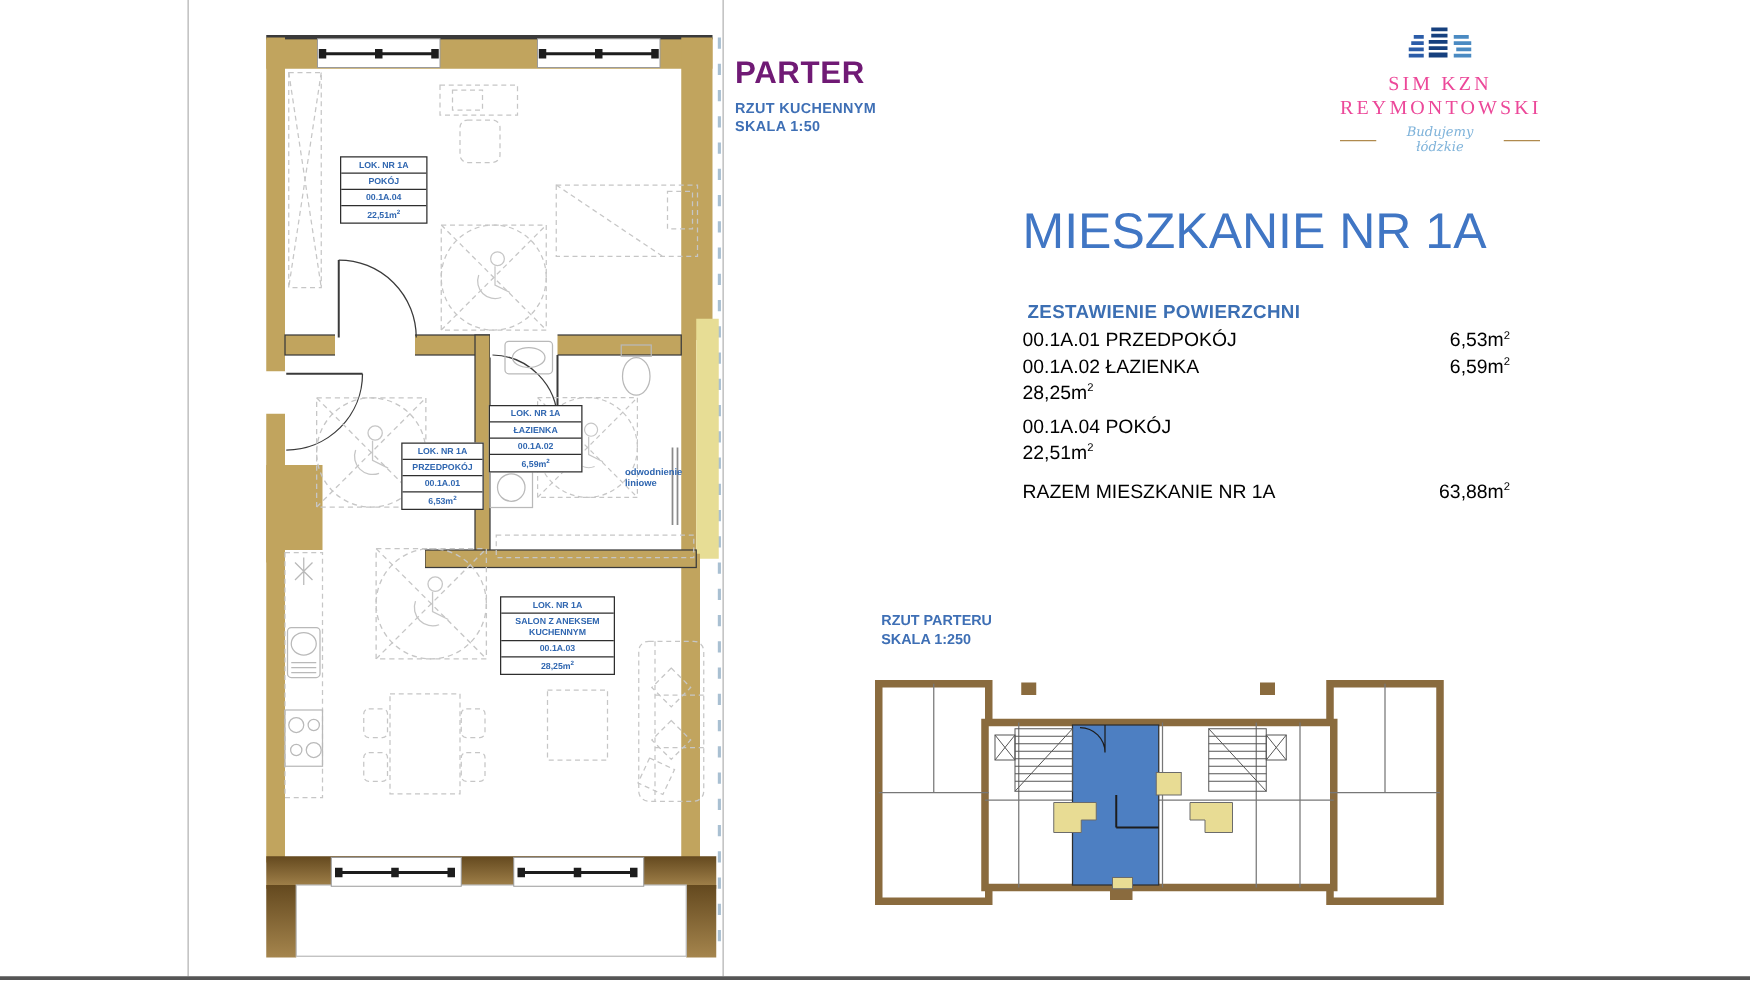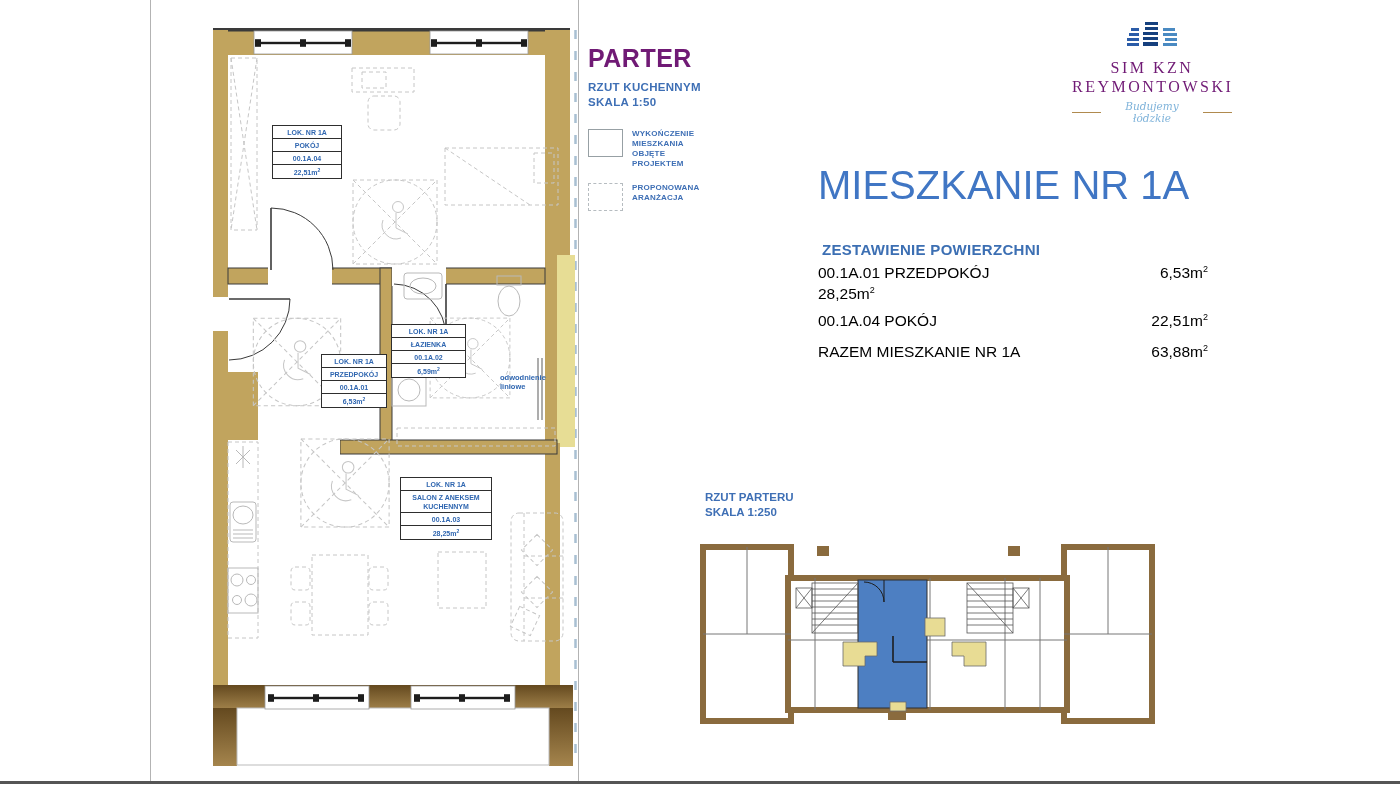--- a/index.html
+++ b/index.html
@@ -17,35 +17,35 @@
   .legend-item{display:flex;align-items:flex-start;margin-bottom:14px;}
   .swatch{width:33px;height:26px;flex:0 0 33px;background:#fff;}
   .swatch.solid{border:1px solid #97a0a4;}
   .swatch.dashed{border:1px dashed #b6bcc0;}
   .legend-label{margin-left:9px;font-size:8px;font-weight:700;color:#3e6fb5;
                 line-height:10px;letter-spacing:.2px;width:88px;}
 
   
   .logo{position:absolute;left:1072px;top:16px;width:160px;text-align:center;}
   .logo-icon{display:block;margin:0 auto 2px;}
-  .logo-name{font-family:"Liberation Serif",serif;color:#701a75;letter-spacing:2.5px;
+  .logo-name{font-family:"Liberation Serif",serif;color:#ec4899;letter-spacing:2.5px;
              font-size:16px;line-height:19px;}
   .logo-tag{display:flex;align-items:center;justify-content:flex-end;margin-top:4px;}
   .logo-tag .rule{width:30px;height:1px;background:#b08a4e;}
   .logo-tag .script{margin:0 6px;font-family:"DejaVu Serif",serif;font-style:italic;
                     font-size:10.5px;color:#7fb3da;}
 
   
   .apt-title{position:absolute;left:818px;top:163px;font-size:40px;font-weight:300;
              color:#4076c4;letter-spacing:0px;}
   .areas-heading{position:absolute;left:822px;top:241px;font-size:15px;font-weight:600;
                  color:#3c6fb3;letter-spacing:.3px;}
   .areas{position:absolute;left:818px;top:262px;width:390px;color:#000000;font-size:15.5px;}
   .area-row{display:flex;justify-content:space-between;line-height:21px;}
-  .area-row.gap{margin-top:6px;}
+  .area-row.gap{margin-top:6px;flex-direction:column;}
   .area-row.total{margin-top:10px;}
   .sup{font-size:9px;vertical-align:super;line-height:0;}
 
   .overview-heading{position:absolute;left:705px;top:490px;font-size:11.5px;font-weight:700;
                     color:#3e6fb5;line-height:15px;}
 
   
   .room-label{position:absolute;background:#fff;border:1.3px solid #2e2e2e;color:#2f66b0;
               font-size:7px;font-weight:700;text-align:center;line-height:1;}
   .rl-row{border-bottom:1px solid #2e2e2e;padding:2.5px 1px;}
@@ -288,30 +288,20 @@
     <div>odwodnienie</div>
     <div>liniowe</div>
   </div>
 
   <div class="floor-heading">PARTER</div>
   <div class="drawing-type">
     <div>RZUT KUCHENNYM</div>
     <div>SKALA 1:50</div>
   </div>
 
-  <div class="legend">
-    <div class="legend-item">
-      <div class="swatch solid"></div>
-      <div class="legend-label">WYKOŃCZENIE MIESZKANIA OBJĘTE PROJEKTEM</div>
-    </div>
-    <div class="legend-item">
-      <div class="swatch dashed"></div>
-      <div class="legend-label">PROPONOWANA ARANŻACJA</div>
-    </div>
-  </div>
 
   <div class="logo">
     <svg class="logo-icon" width="54" height="40" viewBox="0 0 54 40">
       <g fill="#2b5ca8">
         <rect x="2" y="22" width="12" height="3"></rect>
           <rect x="4" y="17" width="10" height="3"></rect>
         <rect x="6" y="12" width="8" height="3"></rect>
           <rect x="2" y="27" width="12" height="3"></rect>
       </g>
       <g fill="#16407e">
@@ -339,20 +329,24 @@
 
   <div class="apt-title">MIESZKANIE NR 1A</div>
   <div class="areas-heading">ZESTAWIENIE POWIERZCHNI</div>
 
   <div class="areas">
     <div class="area-row">
       <span>00.1A.01 PRZEDPOKÓJ</span>
       <span><span>6,53</span><span>m</span><span class="sup">2</span></span>
     </div>
     <div class="area-row">
+      <span>00.1A.02 ŁAZIENKA</span>
+      <span><span>6,59</span><span>m</span><span class="sup">2</span></span>
+    </div>
+    <div class="area-row">
       <span><span>28,25</span><span>m</span><span class="sup">2</span></span>
     </div>
     <div class="area-row gap">
       <span>00.1A.04 POKÓJ</span>
       <span><span>22,51</span><span>m</span><span class="sup">2</span></span>
     </div>
     <div class="area-row total">
       <span>RAZEM MIESZKANIE NR 1A</span>
       <span><span>63,88</span><span>m</span><span class="sup">2</span></span>
     </div>

